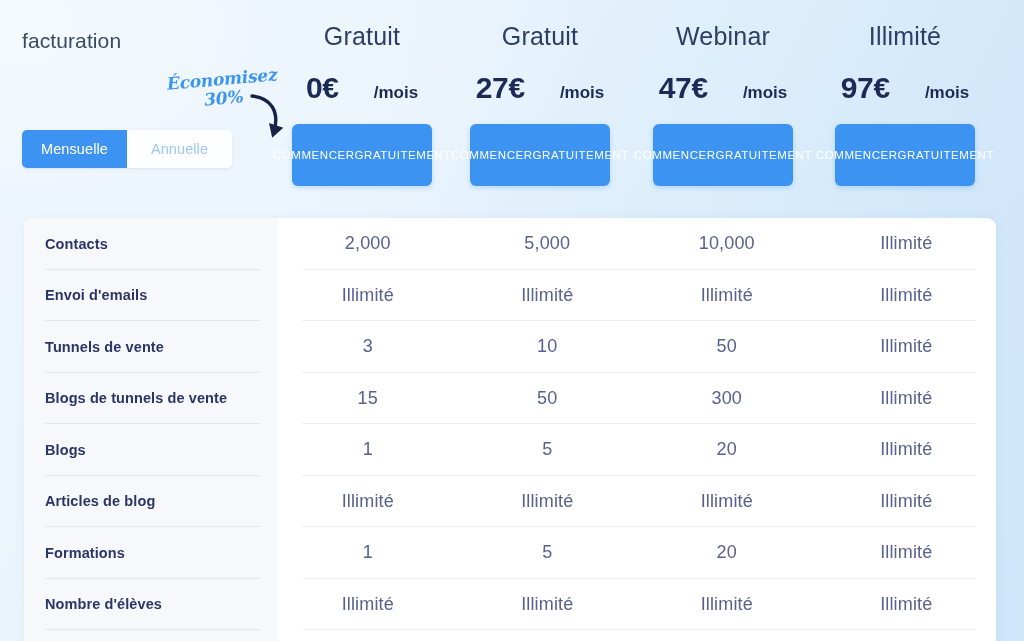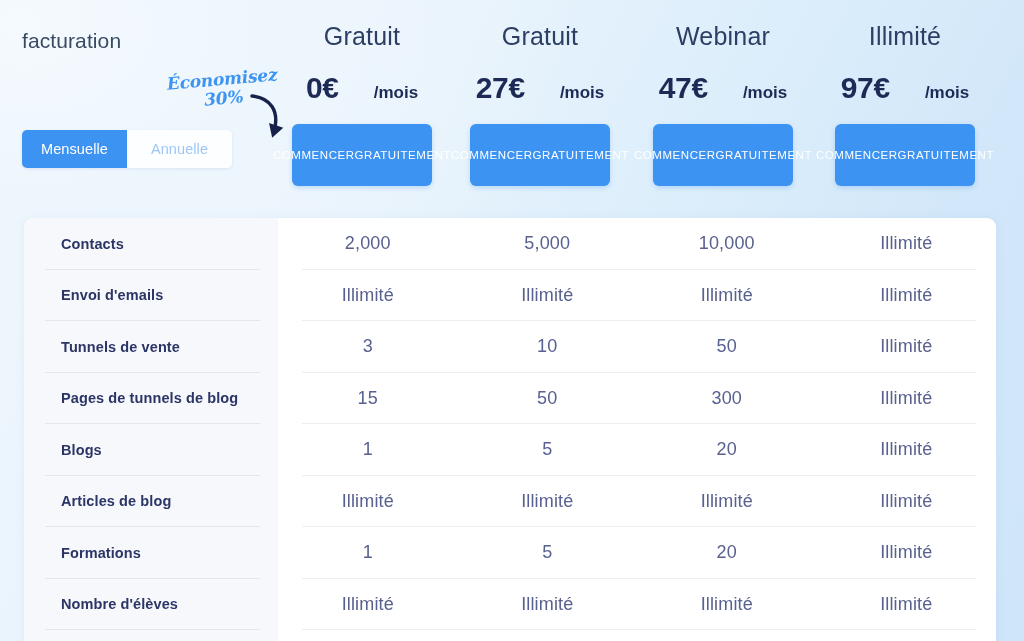--- a/index.html
+++ b/index.html
@@ -157,21 +157,21 @@
   }
   .rows { position: relative; }
   .row {
     display: flex;
     height: 51.5px;
     align-items: center;
     position: relative;
   }
   .row-label {
     width: 254px;
-    padding-left: 37px;
+    padding-left: 21px;
     font-size: 14.5px;
     font-weight: 700;
     color: #2b3566;
     letter-spacing: .1px;
     height: 100%;
     display: flex;
     align-items: center;
     position: relative;
     z-index: 2;
   }
@@ -314,21 +314,21 @@
           <div class="row-values">
             <div class="cell">3</div>
             <div class="cell">10</div>
             <div class="cell">50</div>
             <div class="cell">Illimité</div>
           </div>
           <div class="row-divider-label"></div>
           <div class="row-divider-values"></div>
         </div>
         <div class="row">
-          <div class="row-label">Pages de tunnels de blog</div>
+          <div class="row-label">Blogs de tunnels de vente</div>
           <div class="row-values">
             <div class="cell">15</div>
             <div class="cell">50</div>
             <div class="cell">300</div>
             <div class="cell">Illimité</div>
           </div>
           <div class="row-divider-label"></div>
           <div class="row-divider-values"></div>
         </div>
         <div class="row">

